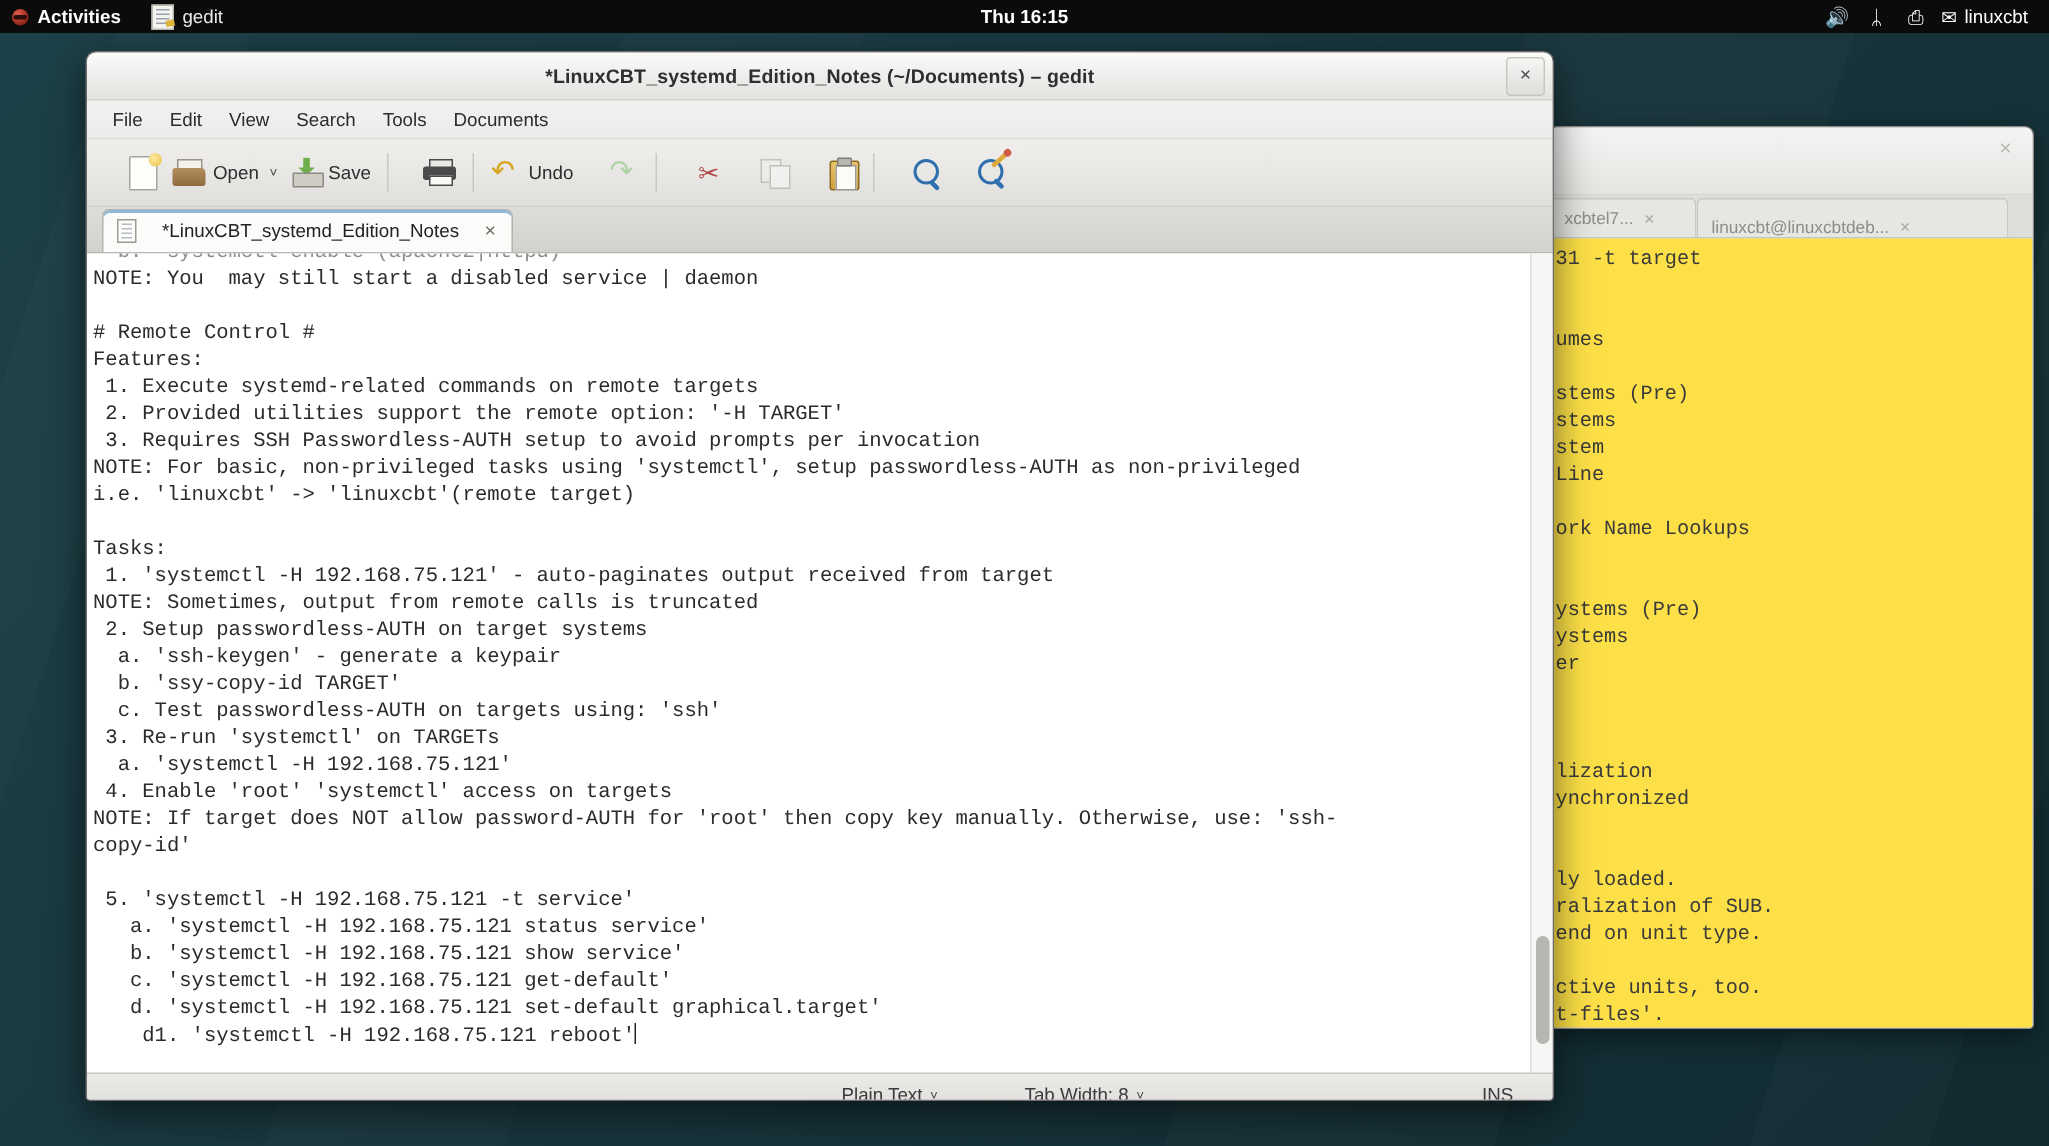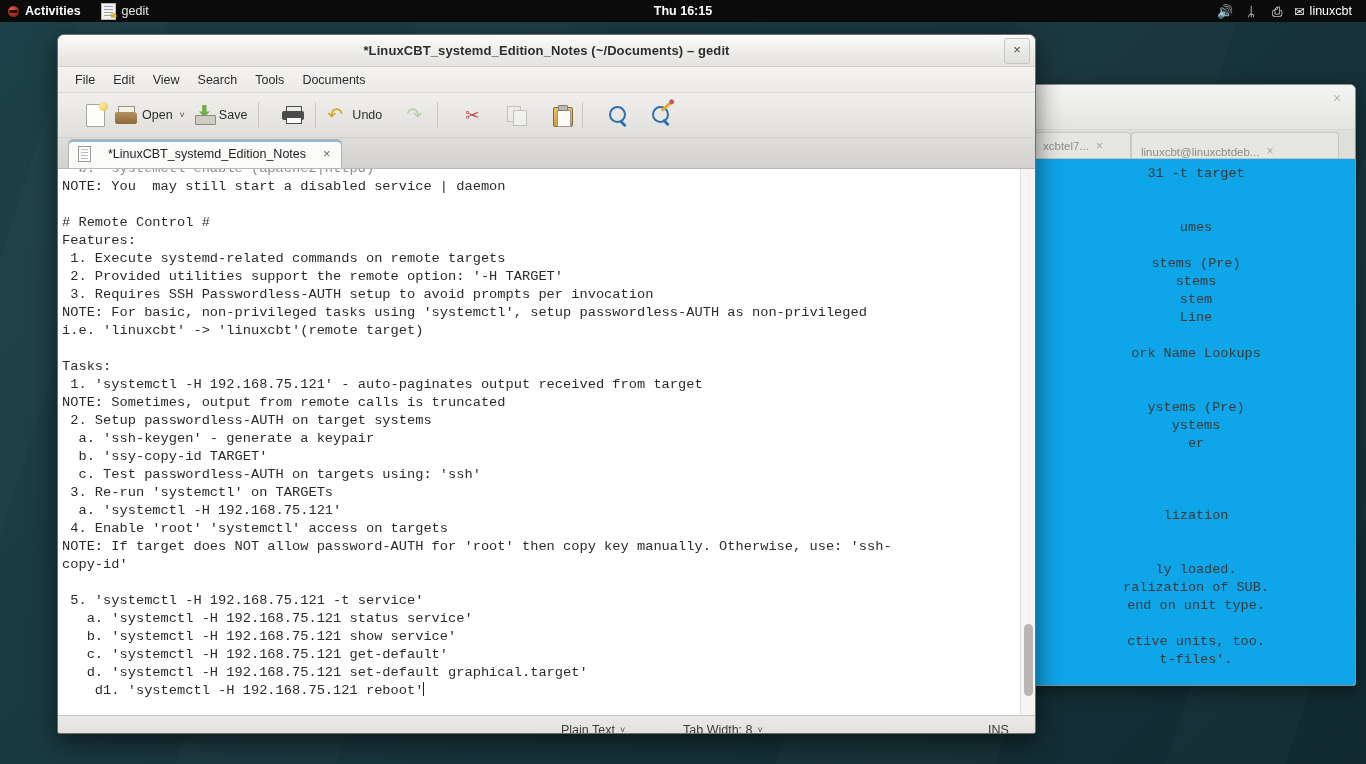--- a/index.html
+++ b/index.html
@@ -185,25 +185,24 @@
     color: #8d8d88;
     background: #e6e6e2;
     border: 1px solid #c9c9c4;
     border-bottom: none;
     border-radius: 4px 4px 0 0;
     white-space: nowrap;
     overflow: hidden;
   }
   #bgwin .bg-tab .tx { color: #a8a8a3; font-size: 12px; }
   #bgwin .bg-body {
-    background: #0ea5e9;
+    background: #fde047;
     padding: 6px 0 0 0;
     height: 527px;
     position: relative;
-    text-align: center;
   }
   #bgwin .bg-line {
     font-family: "Liberation Mono", monospace;
     font-size: 13.5px;
     line-height: 18px;
     color: #3a3a3a;
     white-space: pre;
     padding-left: 4px;
     height: 18px;
   }
@@ -466,20 +465,21 @@
         <div class="bg-line">ork Name Lookups</div>
         <div class="bg-line">&nbsp;</div>
         <div class="bg-line">&nbsp;</div>
         <div class="bg-line">ystems (Pre)</div>
         <div class="bg-line">ystems</div>
         <div class="bg-line">er</div>
         <div class="bg-line">&nbsp;</div>
         <div class="bg-line">&nbsp;</div>
         <div class="bg-line">&nbsp;</div>
         <div class="bg-line">lization</div>
+        <div class="bg-line">ynchronized</div>
         <div class="bg-line">&nbsp;</div>
         <div class="bg-line">&nbsp;</div>
         <div class="bg-line">ly loaded.</div>
         <div class="bg-line">ralization of SUB.</div>
         <div class="bg-line">end on unit type.</div>
         <div class="bg-line">&nbsp;</div>
         <div class="bg-line">ctive units, too.</div>
         <div class="bg-line">t-files'.</div>
       </div>
   </div>

